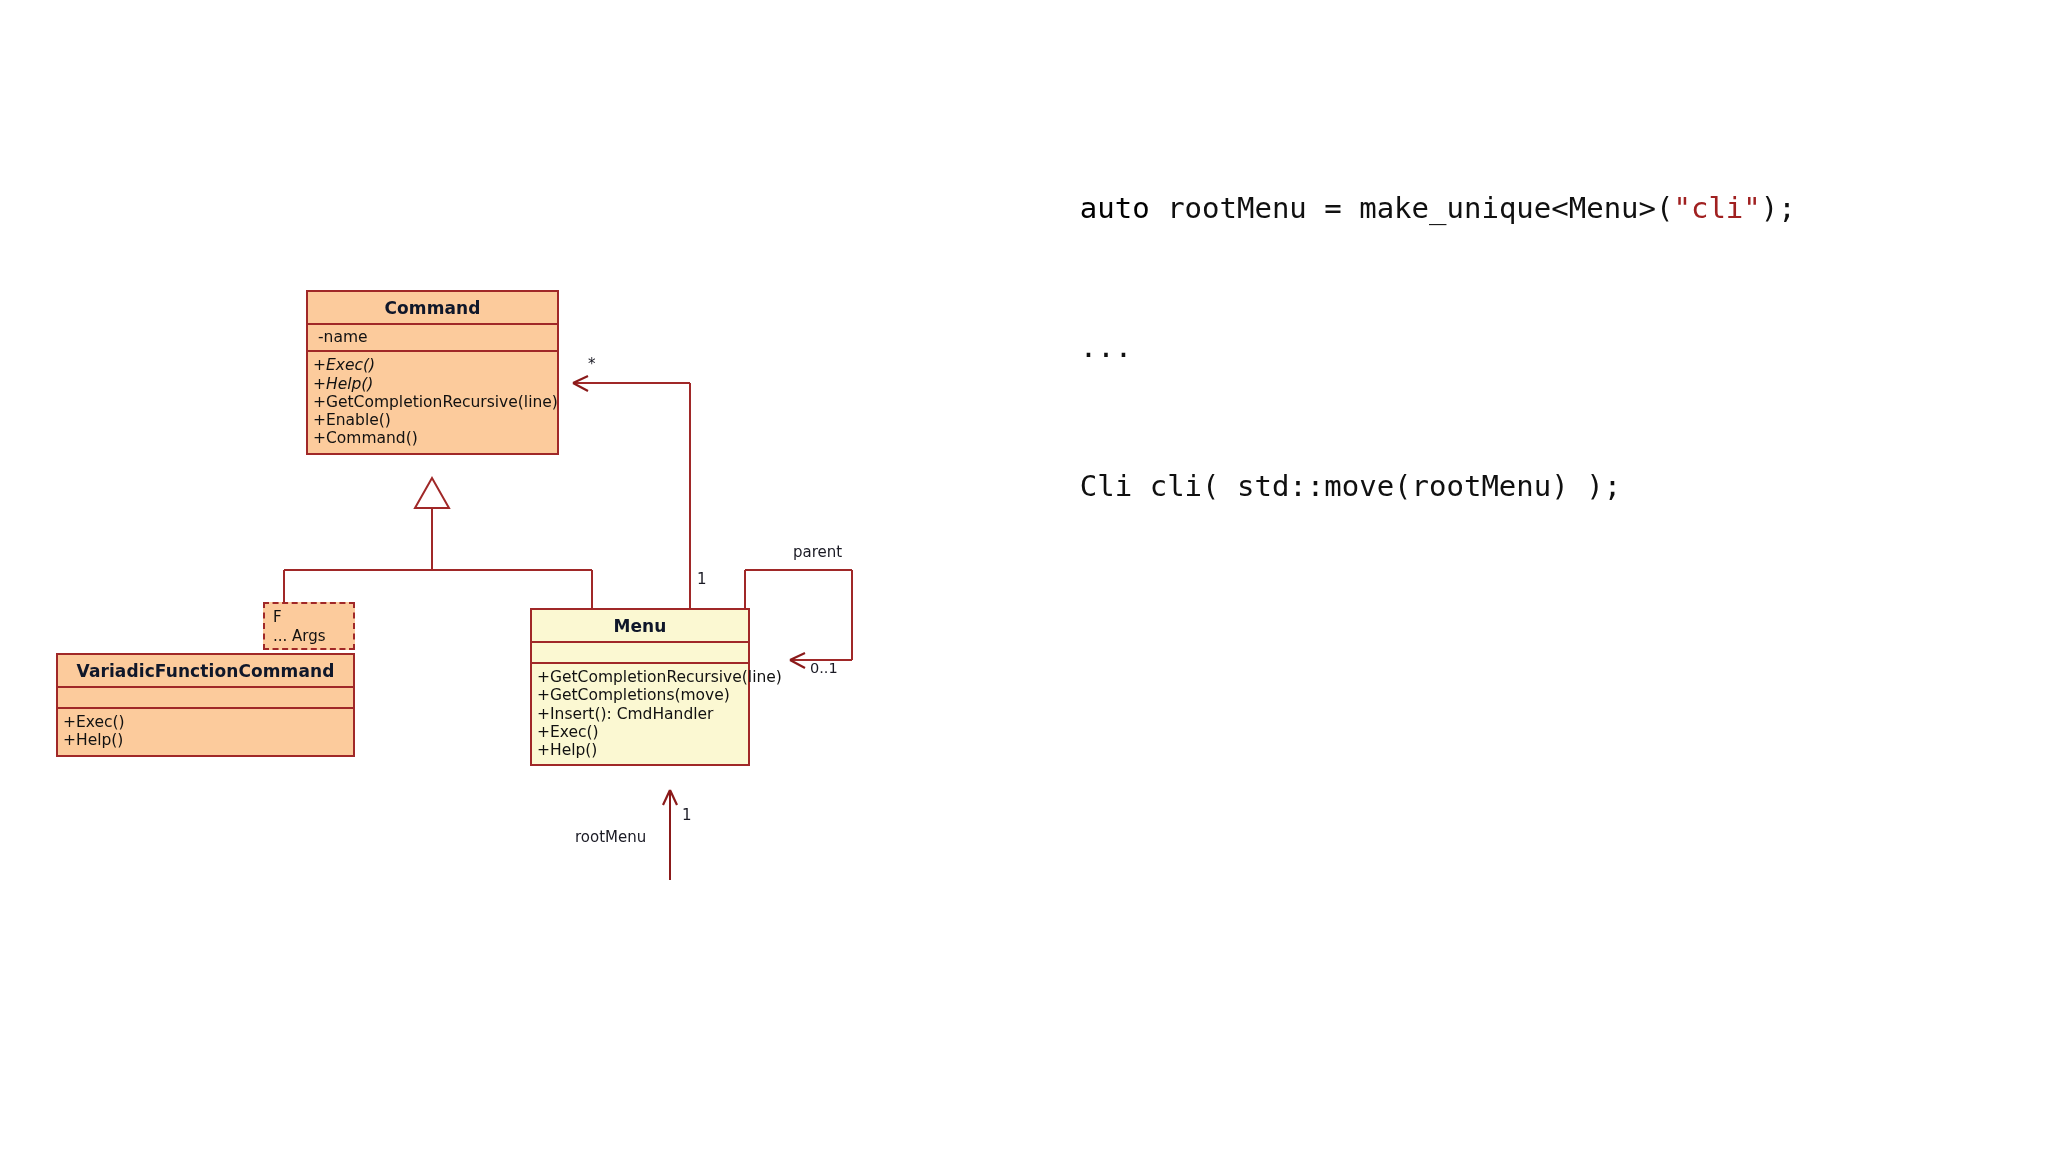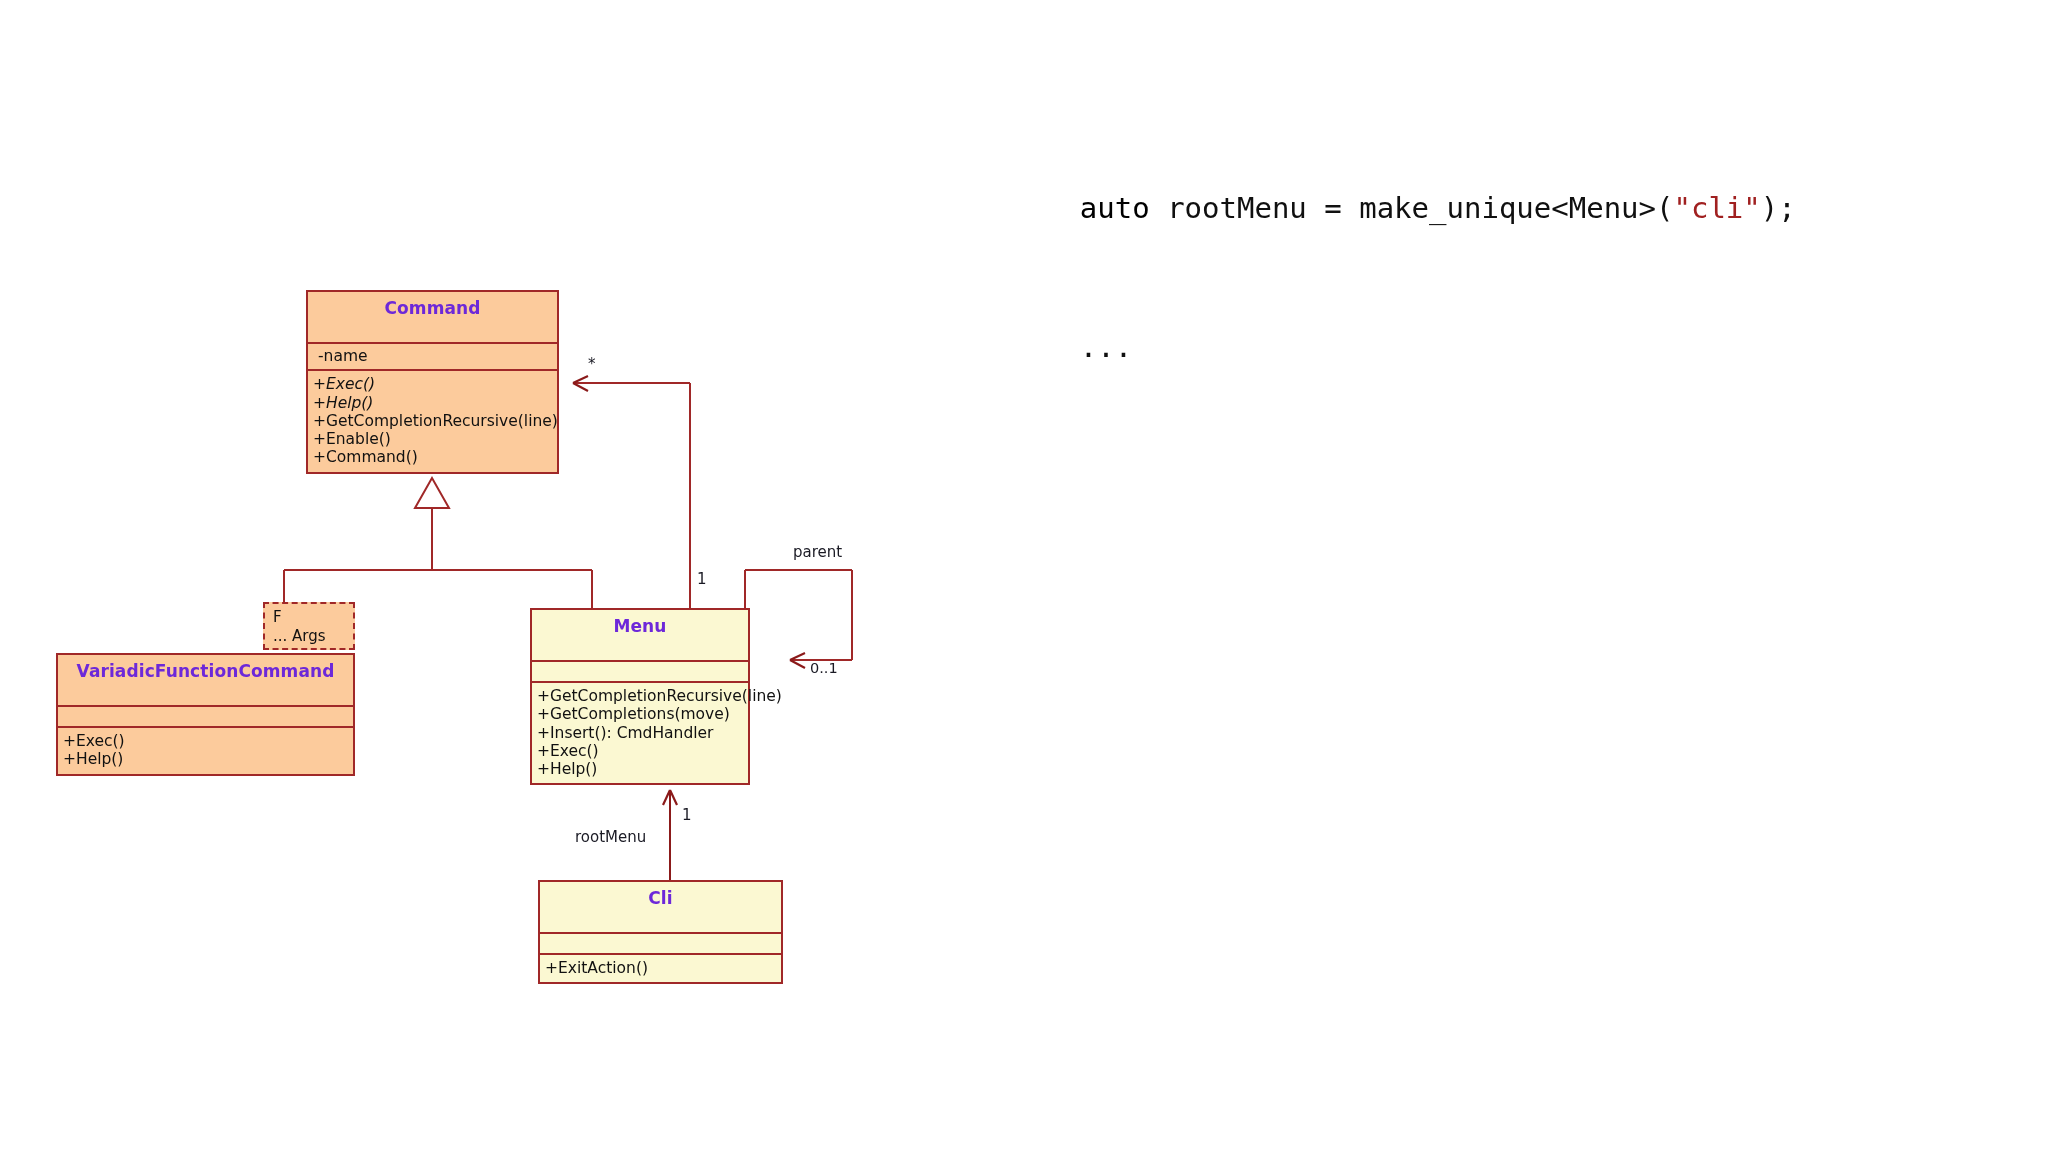--- a/index.html
+++ b/index.html
@@ -38,22 +38,22 @@
     font-family: "DejaVu Sans", sans-serif;
     z-index: 5;
   }
   .uml-class.orange { background: #FCCB9C; }
   .uml-class.yellow { background: #FBF8D2; }
 
   .uml-title {
     text-align: center;
     font-weight: bold;
     font-size: 17px;
-    color: #6d28d9;
-    padding: 6px 4px 24px 4px;
+    color: #0f172a;
+    padding: 6px 4px 5px 4px;
     border-bottom: 2px solid #A02828;
     letter-spacing: 0.1px;
   }
   .uml-attrs {
     border-bottom: 2px solid #A02828;
     padding: 3px 5px 4px 10px;
     min-height: 12px;
   }
   .uml-ops {
     padding: 4px 5px 5px 5px;
@@ -199,27 +199,20 @@
     <div class="uml-attrs"></div>
     <div class="uml-ops">
       <div class="uml-line">+GetCompletionRecursive(line)</div>
       <div class="uml-line">+GetCompletions(move)</div>
       <div class="uml-line">+Insert(): CmdHandler</div>
       <div class="uml-line">+Exec()</div>
       <div class="uml-line">+Help()</div>
     </div>
   </div>
 
-  <div class="uml-class yellow" style="left:538px; top:880px; width:245px;">
-    <div class="uml-title">Cli</div>
-    <div class="uml-attrs"></div>
-    <div class="uml-ops">
-      <div class="uml-line">+ExitAction()</div>
-    </div>
-  </div>
 
   <div class="edge-label" style="left:588px; top:355px;">*</div>
 
   <div class="edge-label" style="left:697px; top:570px;">1</div>
 
   <div class="edge-label" style="left:793px; top:543px;text-align:right;">parent</div>
 
   <div class="edge-label small" style="left:810px; top:660px;">0..1</div>
 
   <div class="edge-label" style="left:575px; top:828px;">rootMenu</div>
@@ -228,13 +221,16 @@
 
 </div>
 
 <div id="code-panel">
   <div class="code-line">
     <span class="tok-kw">auto</span><span class="tok-plain"> rootMenu = make_unique&lt;Menu&gt;(</span><span class="tok-str">"cli"</span><span class="tok-plain">);</span>
   </div>
   <div class="code-line">
     <span class="tok-plain">...</span>
   </div>
+  <div class="code-line">
+    <span class="tok-plain">Cli cli( std::move(rootMenu) );</span>
+  </div>
 </div>
 
 </body></html>

